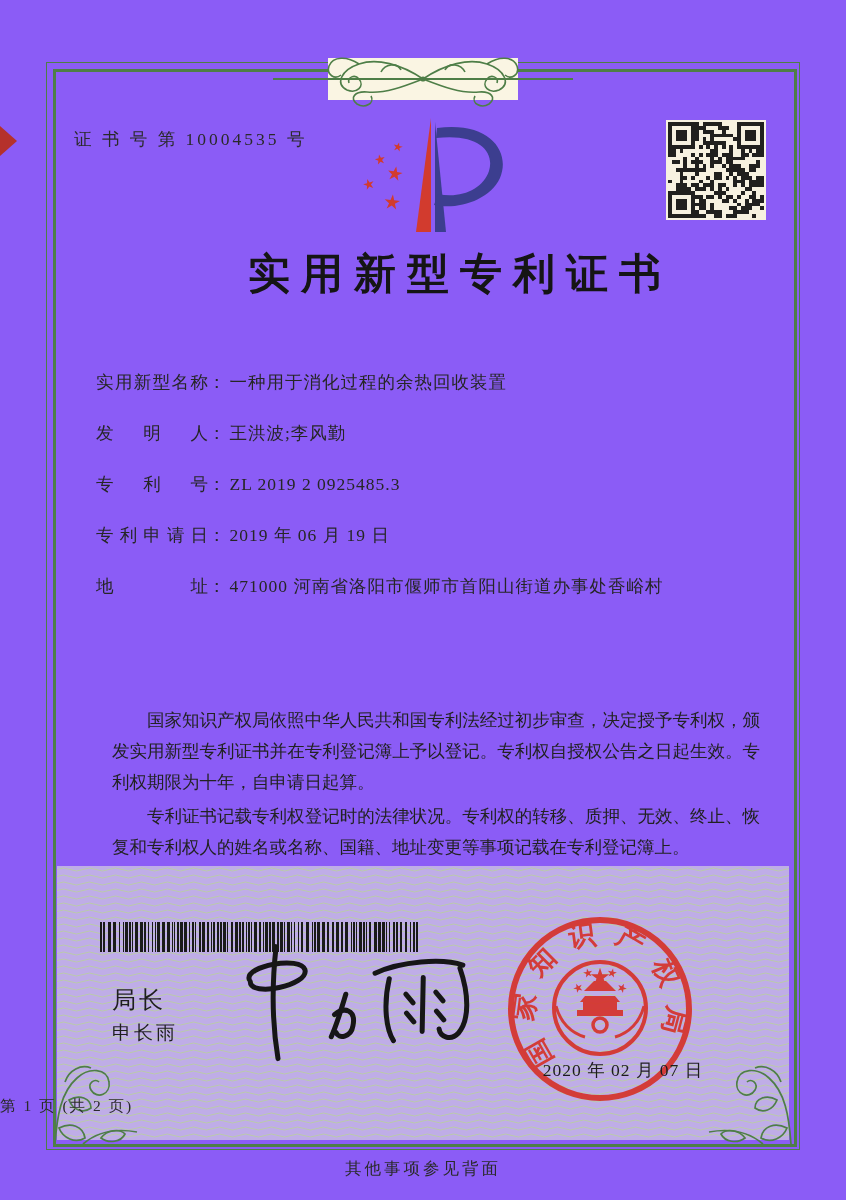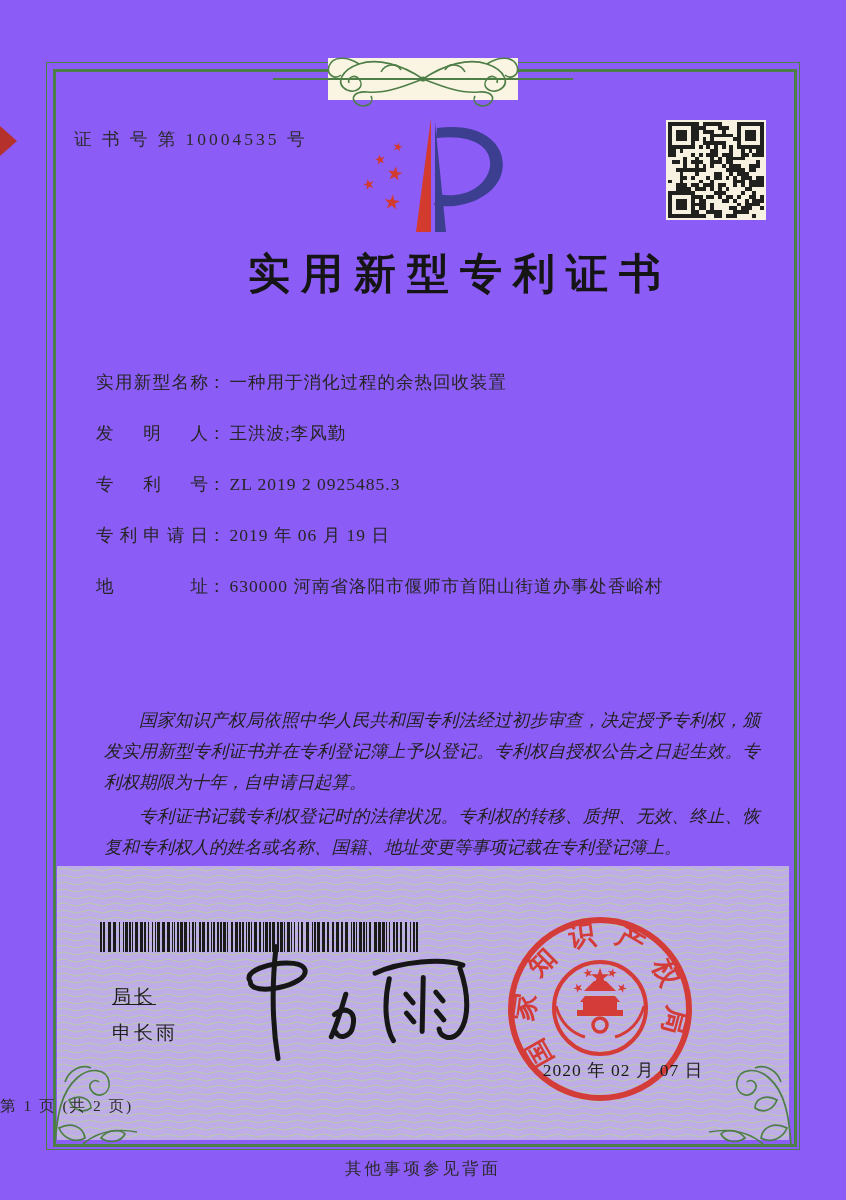--- a/index.html
+++ b/index.html
@@ -36,24 +36,24 @@
   
   .fields{position:absolute; left:96px; top:367px; width:670px; font-size:17.5px;}
   .field-row{position:relative; height:51px; line-height:30px; white-space:nowrap;}
   .flabel{display:inline-block; width:112px; text-align:justify; text-align-last:justify; vertical-align:top;}
   .colon{display:inline-block; margin-right:4px;}
   .fvalue{letter-spacing:1px;}
   .grant-pair{position:absolute; left:336px; top:0;}
   
   .paras{position:absolute; left:96px; top:705px; width:664px; font-size:17.5px;
     line-height:31px; text-align:justify; color:#222;}
-  .paras p{margin:0 0 3px 8px; text-indent:2em;font-style:italic;}
+  .paras p{margin:0 0 3px 16px; text-indent:2em;}
   
   .barcode{position:absolute; left:100px; top:922px; width:320px; height:30px;}
-  .commissioner-label{position:absolute; left:112px; top:984px; font-size:19px; letter-spacing:3px; color:#1e1e1e;text-decoration:underline;}
+  .commissioner-label{position:absolute; left:112px; top:984px; font-size:24px; letter-spacing:3px; color:#1e1e1e;}
   .commissioner-name{position:absolute; left:112px; top:1020px; font-size:19px; letter-spacing:3px; color:#1e1e1e;}
   .signature{position:absolute; left:218px; top:936px; width:268px; height:128px;}
   .seal{position:absolute; left:500px; top:909px; width:200px; height:200px; opacity:.93;}
   .seal-date{position:absolute; left:518px; top:1058px; width:210px; text-align:center;
     font-size:17.5px; letter-spacing:1px; color:#1c1c1c;}
   .page-number{position:absolute; left:0; top:1096px; width:100%; text-align:left;
     font-size:15.5px; letter-spacing:2px; color:#2a2a2a;}
   .back-note{position:absolute; left:0; top:1158px; width:100%; text-align:center;
     font-size:16.5px; letter-spacing:3px; color:#2a2a2a;}
 </style>
@@ -771,21 +771,21 @@
     <div class="field-row">
       <span class="flabel">发明人</span><span class="colon">：</span><span class="fvalue">王洪波;李风勤</span>
     </div>
     <div class="field-row">
       <span class="flabel">专利号</span><span class="colon">：</span><span class="fvalue">ZL 2019 2 0925485.3</span>
     </div>
     <div class="field-row">
       <span class="flabel">专利申请日</span><span class="colon">：</span><span class="fvalue">2019 年 06 月 19 日</span>
     </div>
     <div class="field-row">
-      <span class="flabel">地址</span><span class="colon">：</span><span class="fvalue">630000 河南省洛阳市偃师市首阳山街道办事处香峪村</span>
+      <span class="flabel">地址</span><span class="colon">：</span><span class="fvalue">471000 河南省洛阳市偃师市首阳山街道办事处香峪村</span>
     </div>
   </div>
 
   <div class="paras">
     <p>国家知识产权局依照中华人民共和国专利法经过初步审查，决定授予专利权，颁发实用新型专利证书并在专利登记簿上予以登记。专利权自授权公告之日起生效。专利权期限为十年，自申请日起算。</p>
     <p>专利证书记载专利权登记时的法律状况。专利权的转移、质押、无效、终止、恢复和专利权人的姓名或名称、国籍、地址变更等事项记载在专利登记簿上。</p>
   </div>
 
   <svg class="barcode" viewBox="0 0 320 30" preserveAspectRatio="none">
       <rect x="0" y="0" width="2" height="30" fill="#1a1a1a"></rect>

